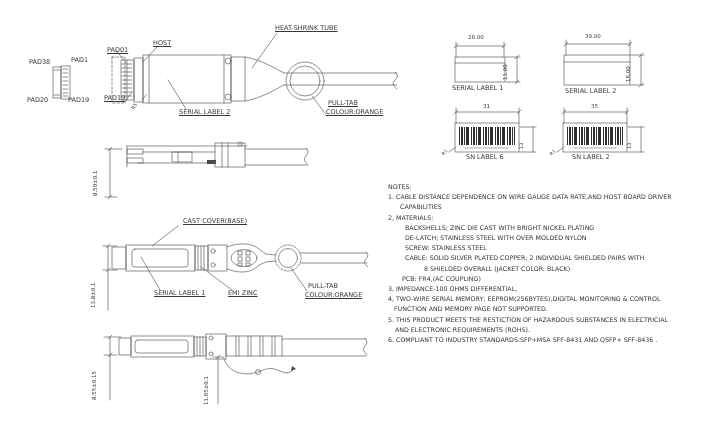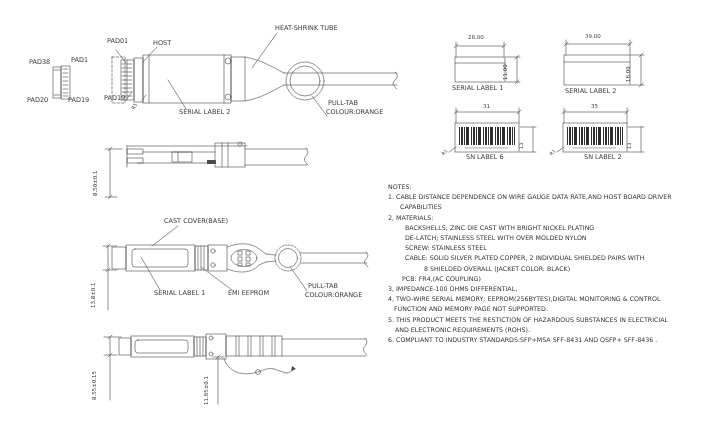--- a/index.html
+++ b/index.html
@@ -1,20 +1,20 @@
 <!DOCTYPE html>
 <html><head>
 <meta charset="utf-8">
 <style>
   html,body{margin:0;padding:0;background:#fff;}
   .sheet{position:relative;width:719px;height:426px;background:#fff;overflow:hidden;
          font-family:"DejaVu Sans","Liberation Sans",sans-serif;color:#383838;}
   svg.linework{position:absolute;left:0;top:0;}
   .t{position:absolute;font-size:6.5px;line-height:7px;white-space:nowrap;color:#383838;}
-  .callout{text-underline-offset:1px;}
+  .callout{text-decoration:underline;text-underline-offset:1px;}
   .vdim{position:absolute;font-size:5.5px;line-height:7px;white-space:nowrap;color:#383838;
         transform-origin:0 100%;transform:rotate(-90deg);}
   .dimtxt{font-size:5.5px;}
   .tiny{font-size:5px;}
   .r45{transform-origin:0 100%;transform:rotate(-45deg);font-size:4.5px;}
   .r60{transform-origin:0 100%;transform:rotate(-62deg);font-size:5px;}
   .notes{position:absolute;left:388px;top:182px;width:330px;}
   .nl{font-size:6.3px;line-height:10.2px;white-space:nowrap;color:#333;}
   .barcode{position:absolute;background:repeating-linear-gradient(90deg,
       #2e2e2e 0 1px,#fff 1px 2px,#2e2e2e 2px 4px,#fff 4px 5px,
@@ -224,34 +224,34 @@
   </svg>
 
   <div class="barcode" style="left:459px;top:127px;width:56px;height:18px"></div>
   <div class="barcode" style="left:567px;top:127px;width:56px;height:18px"></div>
 
   <span class="t" style="left:29px;top:59px">PAD38</span>
   <span class="t" style="left:71px;top:57px">PAD1</span>
   <span class="t" style="left:27px;top:97px">PAD20</span>
   <span class="t" style="left:68px;top:97px">PAD19</span>
 
-  <span class="t callout" style="left:107px;top:38px">PAD01</span>
+  <span class="t callout" style="left:107px;top:47px">PAD01</span>
   <span class="t callout" style="left:153px;top:40px">HOST</span>
   <span class="t callout" style="left:104px;top:95px">PAD19</span>
   <span class="t r60" style="left:136px;top:104px">R1</span>
   <span class="t callout" style="left:179px;top:109px">SERIAL LABEL 2</span>
   <span class="t callout" style="left:275px;top:25px">HEAT-SHRINK TUBE</span>
   <span class="t callout" style="left:328px;top:100px">PULL-TAB</span>
   <span class="t callout" style="left:326px;top:109px">COLOUR:ORANGE</span>
 
   <span class="vdim" style="left:99px;top:189px">8.50±0.1</span>
 
-  <span class="t callout" style="left:164px;top:218px">CAST COVER(BASE)</span>
+  <span class="t callout" style="left:183px;top:218px">CAST COVER(BASE)</span>
   <span class="t callout" style="left:154px;top:290px">SERIAL LABEL 1</span>
-  <span class="t callout" style="left:228px;top:290px">EMI EEPROM</span>
+  <span class="t callout" style="left:228px;top:290px">EMI ZINC</span>
   <span class="t" style="left:308px;top:283px">PULL-TAB</span>
   <span class="t callout" style="left:305px;top:292px">COLOUR:ORANGE</span>
   <span class="vdim" style="left:97px;top:301px">13.8±0.1</span>
 
   <span class="vdim" style="left:98px;top:393px">8.55±0.15</span>
   <span class="vdim" style="left:210px;top:398px">11.65±0.1</span>
 
   <span class="t dimtxt" style="left:468px;top:34px">28.00</span>
   <span class="vdim" style="left:509px;top:73px">11.00</span>
   <span class="t" style="left:452px;top:85px">SERIAL LABEL 1</span>
@@ -260,21 +260,21 @@
   <span class="vdim" style="left:632px;top:75px">16.00</span>
   <span class="t" style="left:565px;top:88px">SERIAL LABEL 2</span>
 
   <span class="t dimtxt" style="left:483px;top:103px">31</span>
   <span class="vdim tiny" style="left:525px;top:142px">13</span>
   <span class="t" style="left:466px;top:154px">SN LABEL 6</span>
   <span class="t r45" style="left:445px;top:150px">R1</span>
 
   <span class="t dimtxt" style="left:591px;top:103px">35</span>
   <span class="vdim tiny" style="left:633px;top:142px">13</span>
-  <span class="t" style="left:584px;top:154px">SN LABEL 2</span>
+  <span class="t" style="left:572px;top:154px">SN LABEL 2</span>
   <span class="t r45" style="left:553px;top:150px">R1</span>
 
   <div class="notes">
     <div class="nl">NOTES:</div>
     <div class="nl">1. CABLE DISTANCE DEPENDENCE ON WIRE GAUGE DATA RATE,AND HOST BOARD DRIVER</div>
     <div class="nl" style="margin-left:12px">CAPABILITIES</div>
     <div class="nl">2, MATERIALS:</div>
     <div class="nl" style="margin-left:17px">BACKSHELLS; ZINC DIE CAST WITH BRIGHT NICKEL PLATING</div>
     <div class="nl" style="margin-left:17px">DE-LATCH; STAINLESS STEEL WITH OVER MOLDED NYLON</div>
     <div class="nl" style="margin-left:17px">SCREW: STAINLESS STEEL</div>

